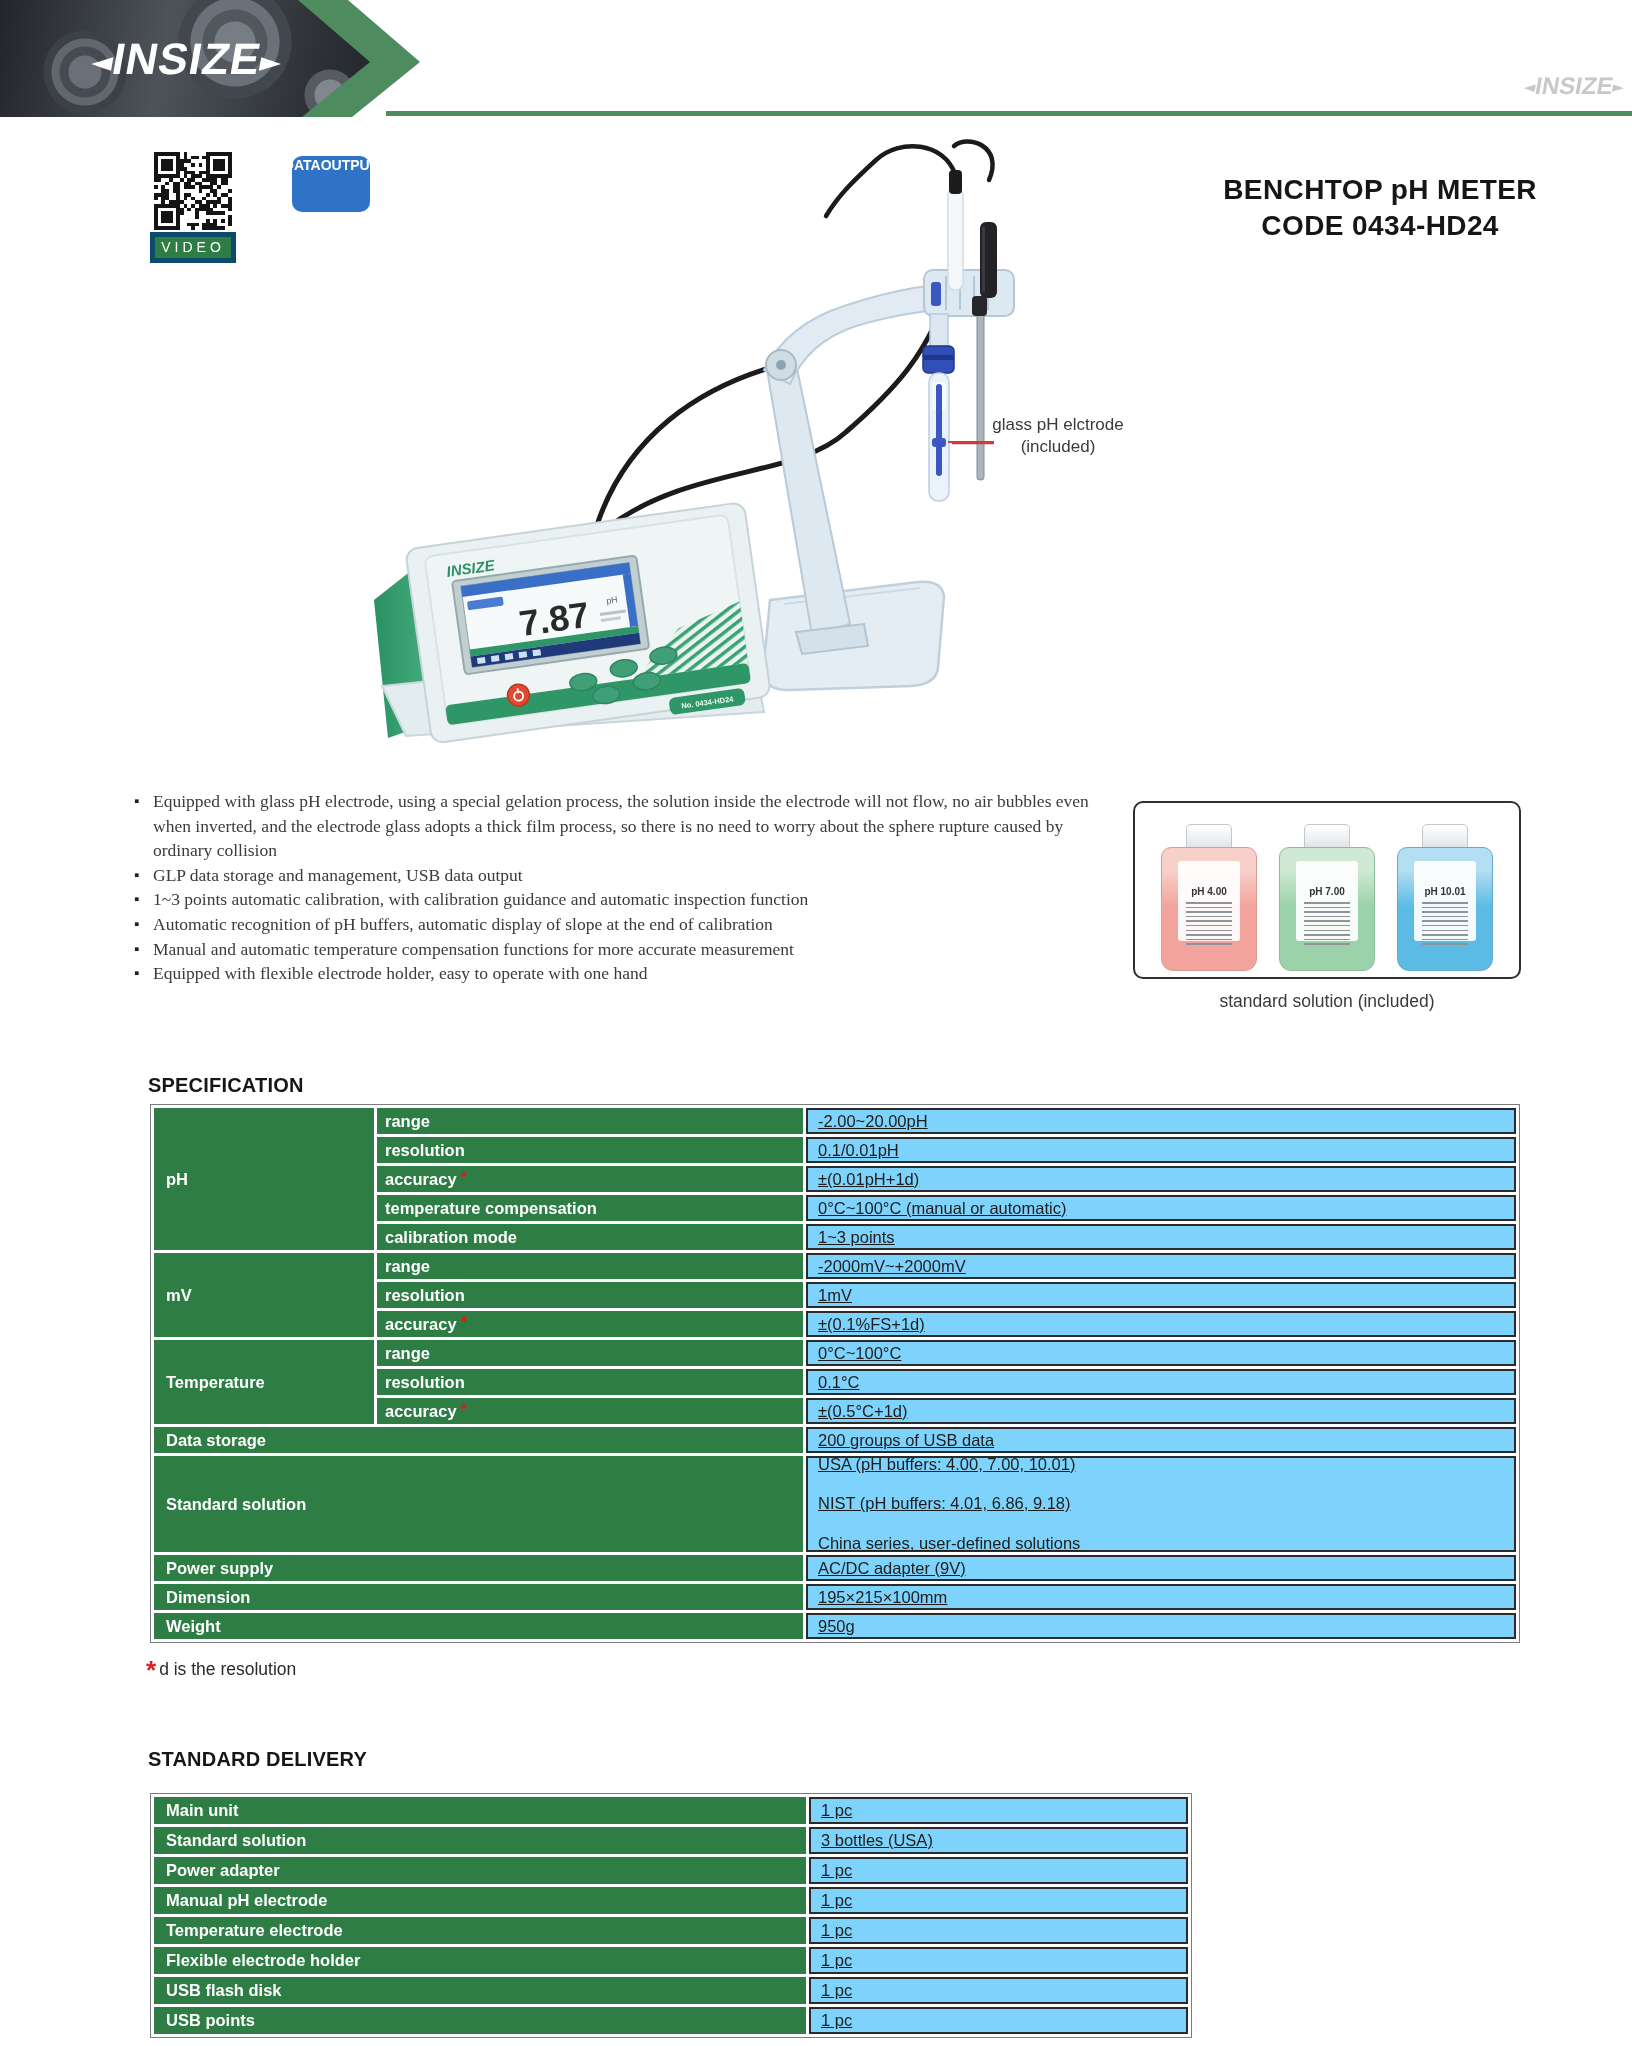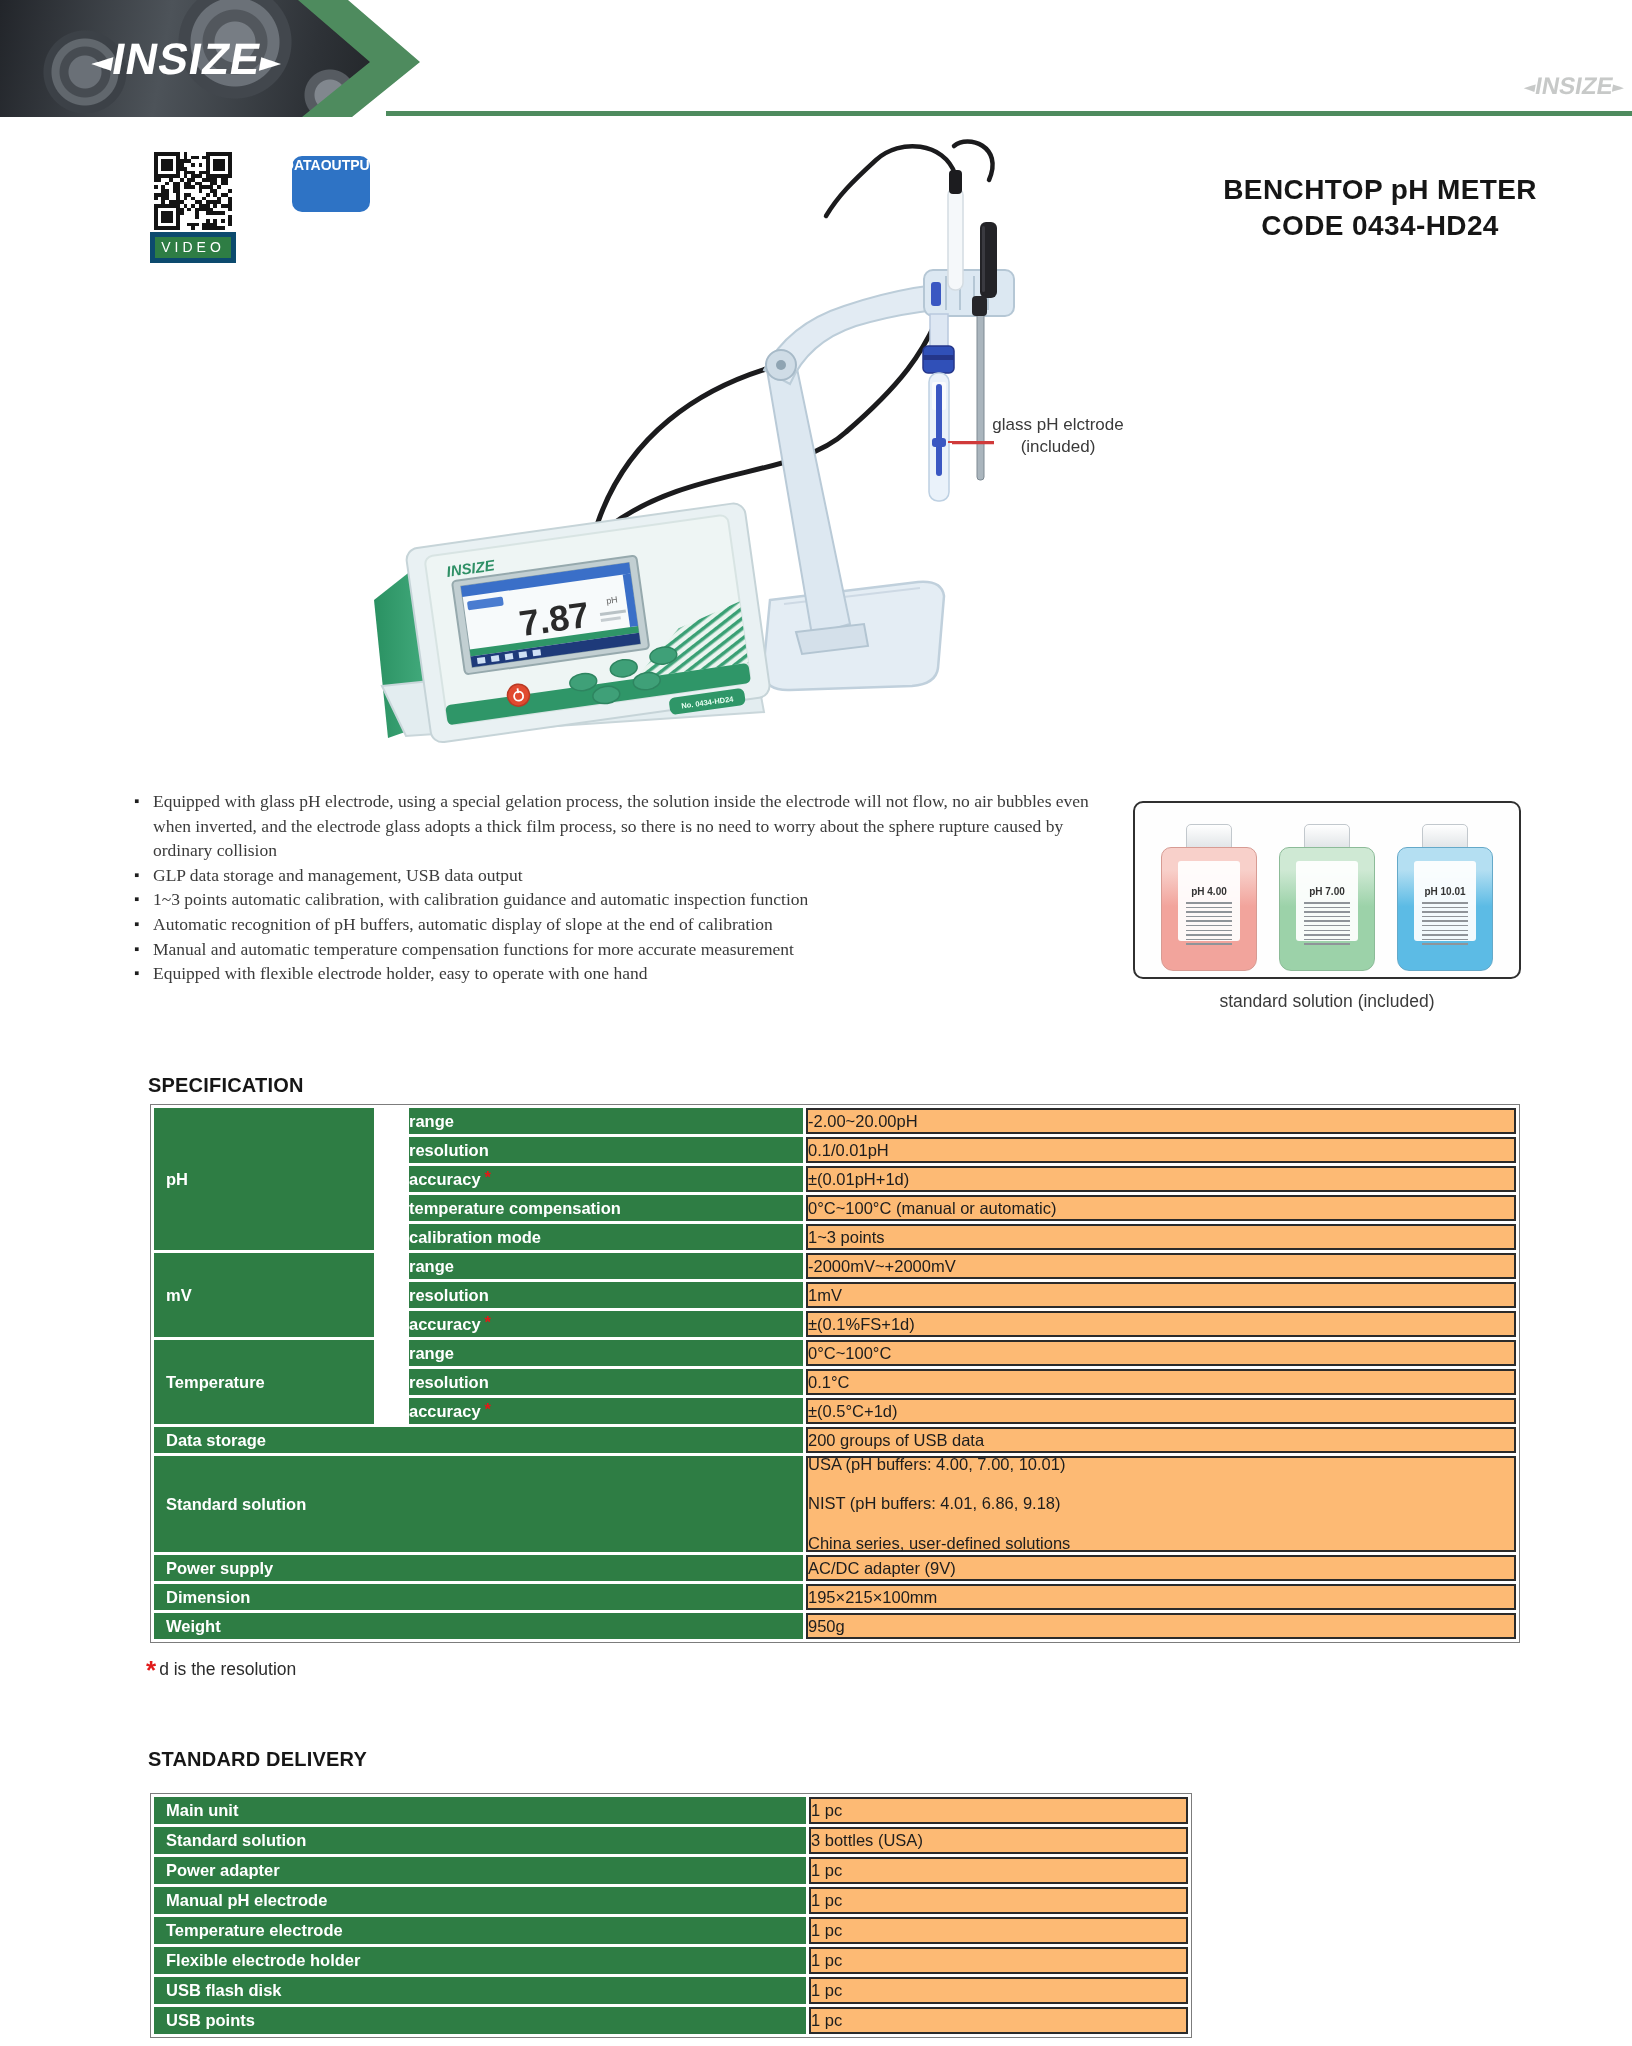--- a/index.html
+++ b/index.html
@@ -69,22 +69,22 @@
 
   .tbl { position:absolute; border:1px solid #7c7c7c; padding:3px; box-sizing:border-box; background:#fff; }
   .spec-table { left:150px; top:1104px; width:1370px; }
   .deliv-table { left:150px; top:1793px; width:1042px; }
   .grid { display:grid; gap:3px; }
   .spec-grid { grid-template-columns:220px 426px 1fr; grid-template-rows:repeat(12,26px) 96px repeat(3,26px); }
   .deliv-grid { grid-template-columns:652px 1fr; grid-template-rows:repeat(8,27px); }
   .cell { display:flex; align-items:center; font-size:16.5px; box-sizing:border-box; }
   .cell.gname, .cell.gsub { background:var(--table-green,#2e7d44); color:#fff; font-weight:bold; }
   .cell.gname { padding-left:12px; }
-  .cell.gsub { padding-left:0;margin-left:32px; }
-  .cell.val { background:#fdba74; border:2px solid #2b2b2b; color:#1d1d1d; }
+  .cell.gsub { padding-left:8px; }
+  .cell.val { background:#7dd3fc; border:2px solid #2b2b2b; padding-left:10px; color:#1d1d1d;text-decoration:underline; }
   .cell.val.multi { flex-direction:column; align-items:flex-start; justify-content:center; line-height:23.5px;gap:16px; }
   .star { color:#e61717; margin-left:4px; transform:translateY(-2px); }
 
   .footnote { position:absolute; left:146px; top:1655px; font-size:17.5px; color:#2b2b2b; }
   .fstar { color:#e11b1b; font-size:26px; font-weight:bold; margin-right:3px; vertical-align:-4px; }
 </style>
 </head>
 <body>
 
 <div class="page">

